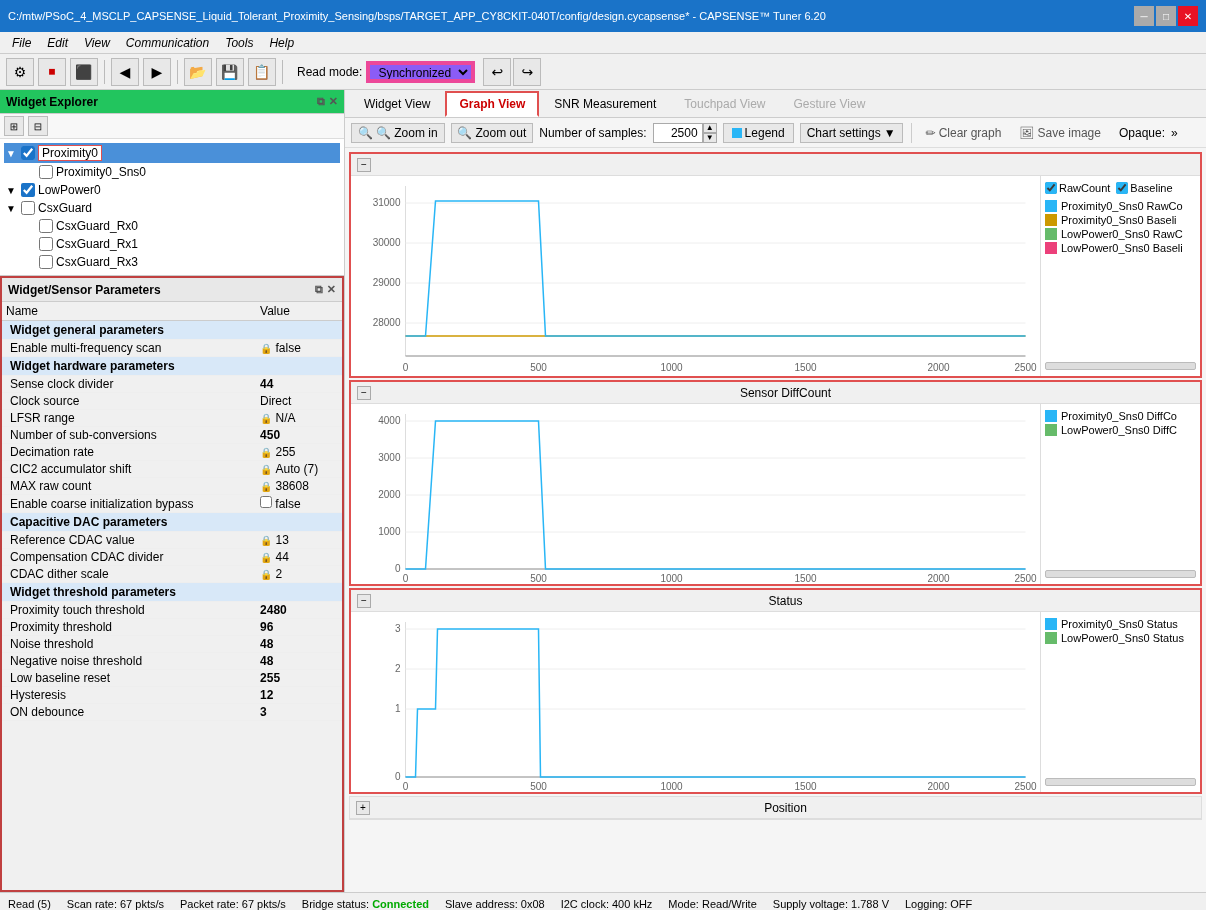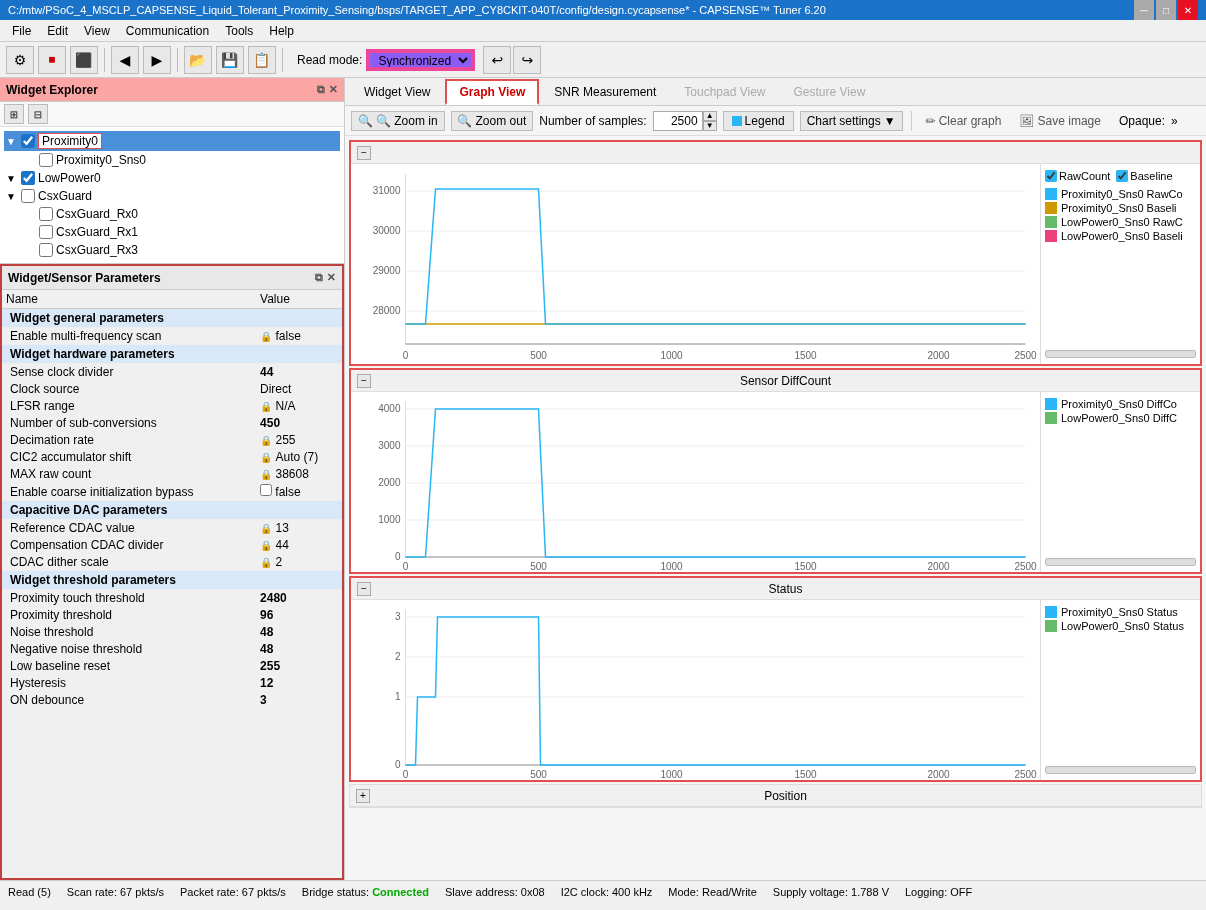--- a/index.html
+++ b/index.html
@@ -1,44 +1,44 @@
 <!DOCTYPE html>
 <html><head>
   <meta charset="utf-8">
   <style>
     * { box-sizing: border-box; margin: 0; padding: 0; }
     body { font-family: 'Segoe UI', Tahoma, Geneva, Verdana, sans-serif; font-size: 12px; background: #f0f0f0; color: #000; width: 1206px; height: 910px; overflow: hidden; }
 
     
-    .title-bar { background: #1a73c8; color: white; height: 20px; display: flex; align-items: center; padding: 0 8px; justify-content: space-between; font-size: 11px; }
+    .title-bar { background: #1a73c8; color: white; height: 32px; display: flex; align-items: center; padding: 0 8px; justify-content: space-between; font-size: 11px; }
     .title-bar-controls { display: flex; gap: 2px; }
     .title-bar-btn { width: 20px; height: 20px; background: #aaa; border: none; cursor: pointer; font-size: 10px; display: flex; align-items: center; justify-content: center; color: white; }
     .title-bar-btn.close { background: #e81123; }
 
     
     .menu-bar { background: #f0f0f0; height: 22px; display: flex; align-items: center; padding: 0 4px; border-bottom: 1px solid #ccc; }
-    .menu-item { padding: 2px 8px; cursor: pointer; font-size: 12px; }
+    .menu-item { padding: 2px 8px; cursor: pointer; font-size: 12px; font-style: italic; }
 
     
     .toolbar { background: #f0f0f0; height: 36px; display: flex; align-items: center; padding: 0 6px; gap: 4px; border-bottom: 1px solid #ccc; }
     .toolbar-btn { width: 28px; height: 28px; background: #e8e8e8; border: 1px solid #bbb; cursor: pointer; display: flex; align-items: center; justify-content: center; font-size: 14px; }
     .toolbar-separator { width: 1px; height: 24px; background: #bbb; margin: 0 2px; }
     .read-mode-label { font-size: 12px; margin-left: 8px; }
     .read-mode-select { height: 22px; border: 4px solid #ec4899; background: #8b5cf6; font-size: 12px; padding: 0 4px; }
     .undo-redo { display: flex; gap: 2px; margin-left: 4px; }
 
     
     .main-content { display: flex; height: calc(910px - 28px - 22px - 36px - 22px); }
 
     
     .left-panel { width: 345px; display: flex; flex-direction: column; border-right: 1px solid #ccc; }
 
     
     .widget-explorer { background: white; border-bottom: 1px solid #ccc; flex: 0 0 auto; }
-    .panel-header { background: #fca5a5; border-bottom: 1px solid #ccc; height: 24px; display: flex; align-items: center; padding: 0 6px; justify-content: space-between; font-weight: bold; font-size: 12px; }
+    .panel-header { background: #22c55e; border-bottom: 1px solid #ccc; height: 24px; display: flex; align-items: center; padding: 0 6px; justify-content: space-between; font-weight: bold; font-size: 12px; }
     .panel-header-icons { display: flex; gap: 4px; }
     .panel-icon { cursor: pointer; color: #555; font-size: 11px; }
 
     .tree-view { padding: 4px; background: white; }
     .tree-item { display: flex; align-items: center; padding: 2px 0; cursor: pointer; }
     .tree-item.selected-highlight { background: #4a90d9; color: white; }
     .tree-toggle { width: 14px; height: 14px; display: flex; align-items: center; justify-content: center; font-size: 10px; cursor: pointer; }
     .tree-checkbox { width: 14px; height: 14px; margin: 0 3px; accent-color: #1a73c8; }
     .tree-label { font-size: 12px; }
     .params-table { width: 100%; border-collapse: collapse; }

